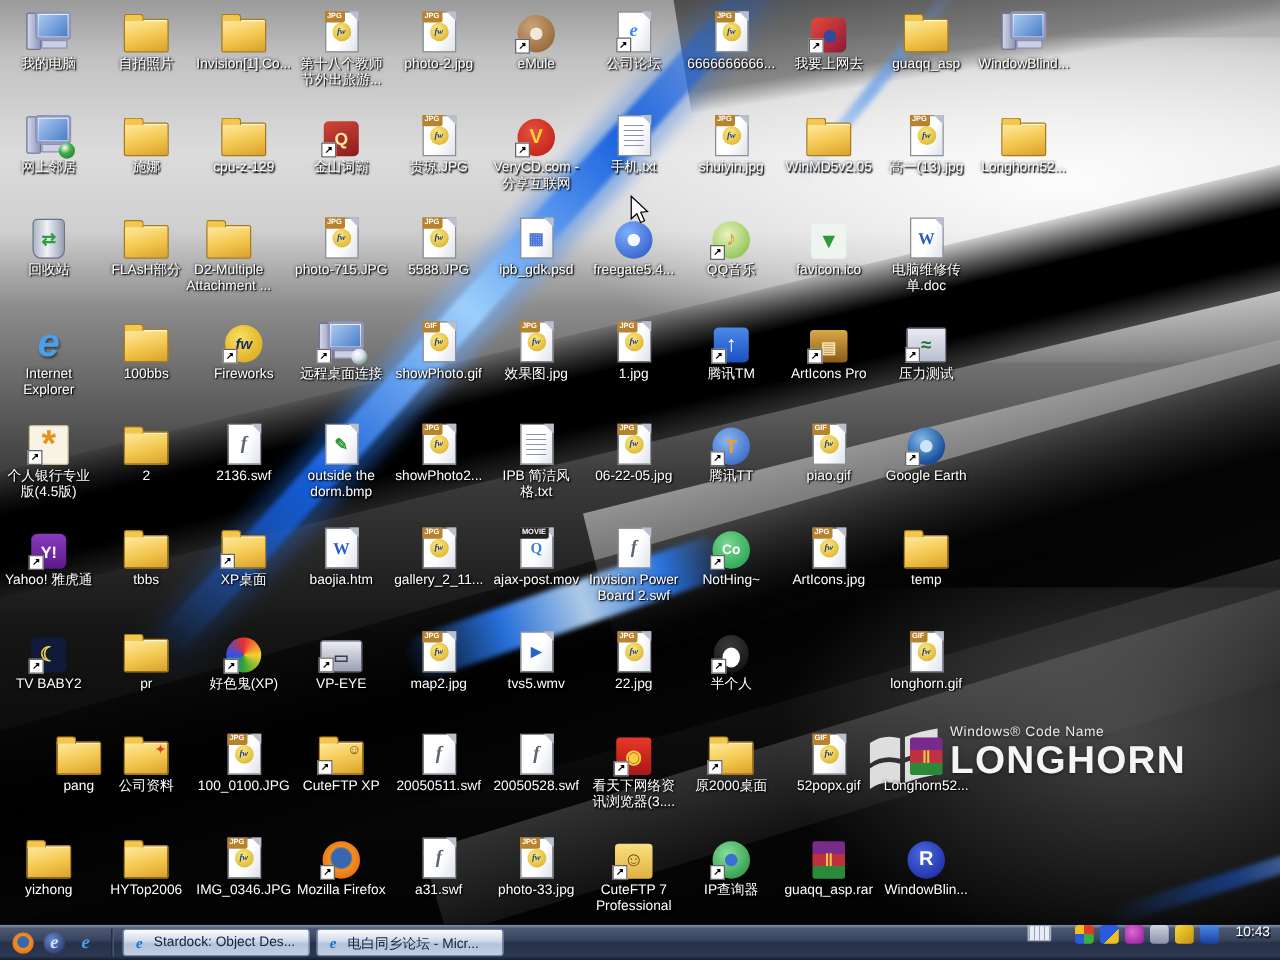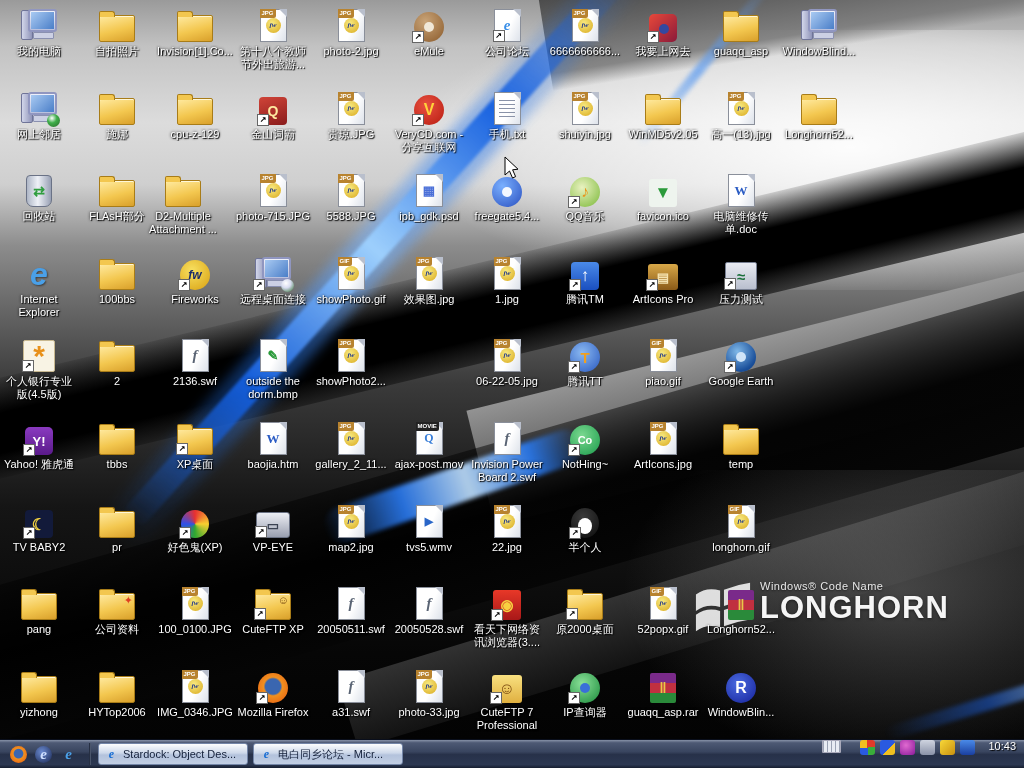--- a/index.html
+++ b/index.html
@@ -496,20 +496,26 @@
       </div>
       <div class="cell" style="left: 312px; top: 336px;">
         <div class="icw">
           <span class="pg ">
             <span class="badge" style="background:#b8832f">JPG</span>
             <span class="fwc">fw</span>
           </span>
         </div>
         <div class="lbl">showPhoto2...</div>
       </div>
+      <div class="cell" style="left: 390px; top: 336px;">
+        <div class="icw">
+          <span class="pg pglines"></span>
+        </div>
+        <div class="lbl">IPB 简洁风格.txt</div>
+      </div>
       <div class="cell" style="left: 468px; top: 336px;">
         <div class="icw">
           <span class="pg ">
             <span class="badge" style="background:#b8832f">JPG</span>
             <span class="fwc">fw</span>
           </span>
         </div>
         <div class="lbl">06-22-05.jpg</div>
       </div>
       <div class="cell" style="left: 546px; top: 336px;">
@@ -674,21 +680,21 @@
       </div>
       <div class="cell" style="left: 702px; top: 502px;">
         <div class="icw">
           <span class="pg ">
             <span class="badge" style="background:#b8832f">GIF</span>
             <span class="fwc">fw</span>
           </span>
         </div>
         <div class="lbl">longhorn.gif</div>
       </div>
-      <div class="cell" style="left: 0px; top: 584px;">
+      <div class="cell" style="left: 0px; top: 584px; padding-left: 24px;">
         <div class="icw">
           <span class="fol"></span>
         </div>
         <div class="lbl">pang</div>
       </div>
       <div class="cell" style="left: 78px; top: 584px;">
         <div class="icw">
           <span class="fol">
             <span class="femb" style="color:#e04020">✦</span>
           </span>

